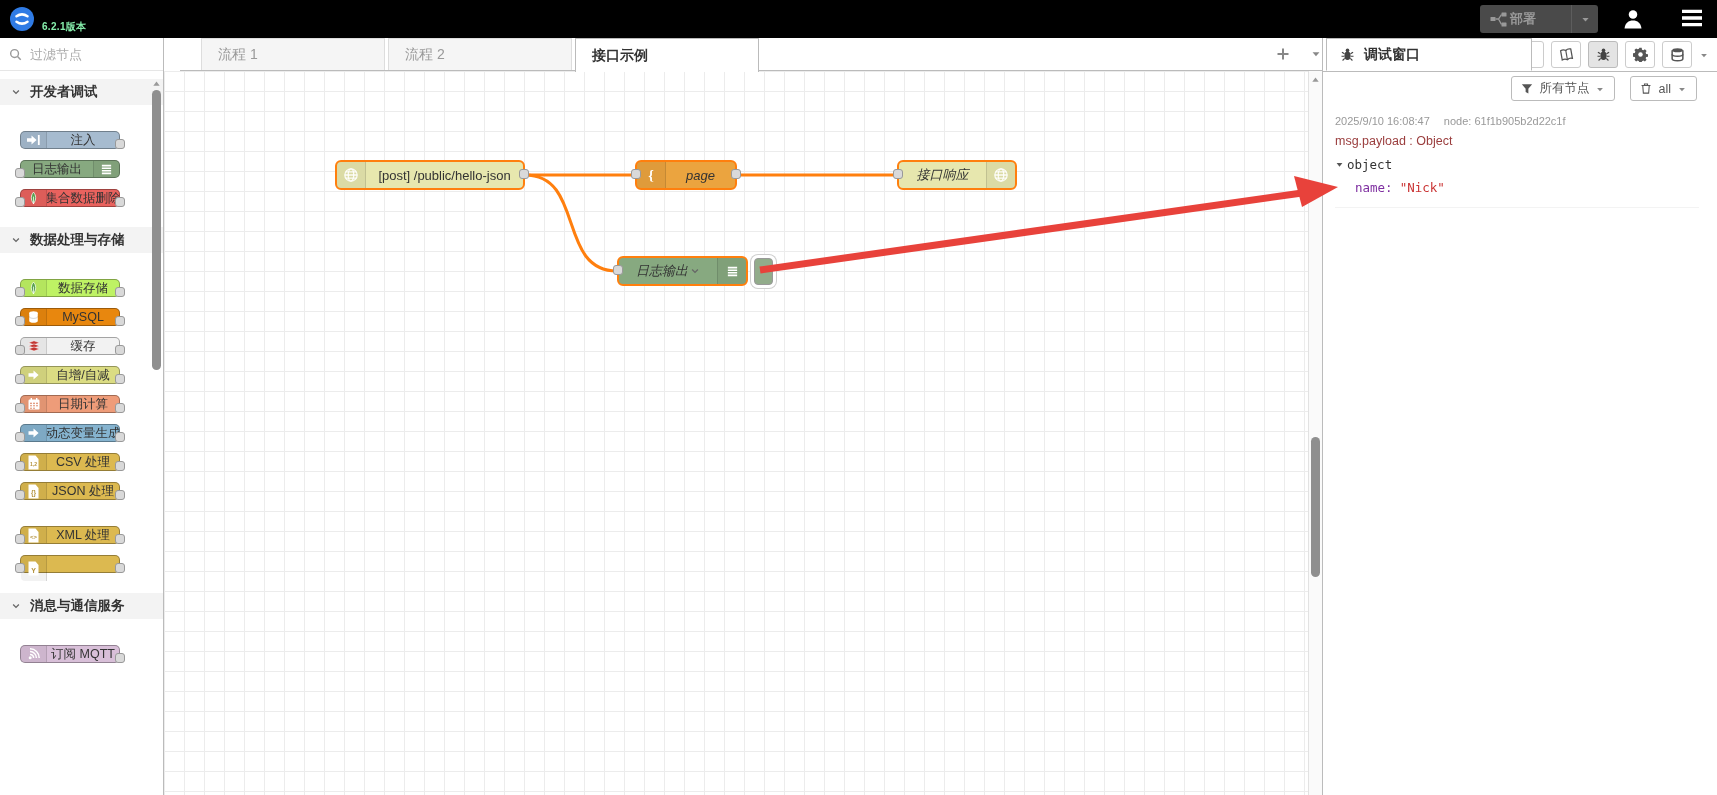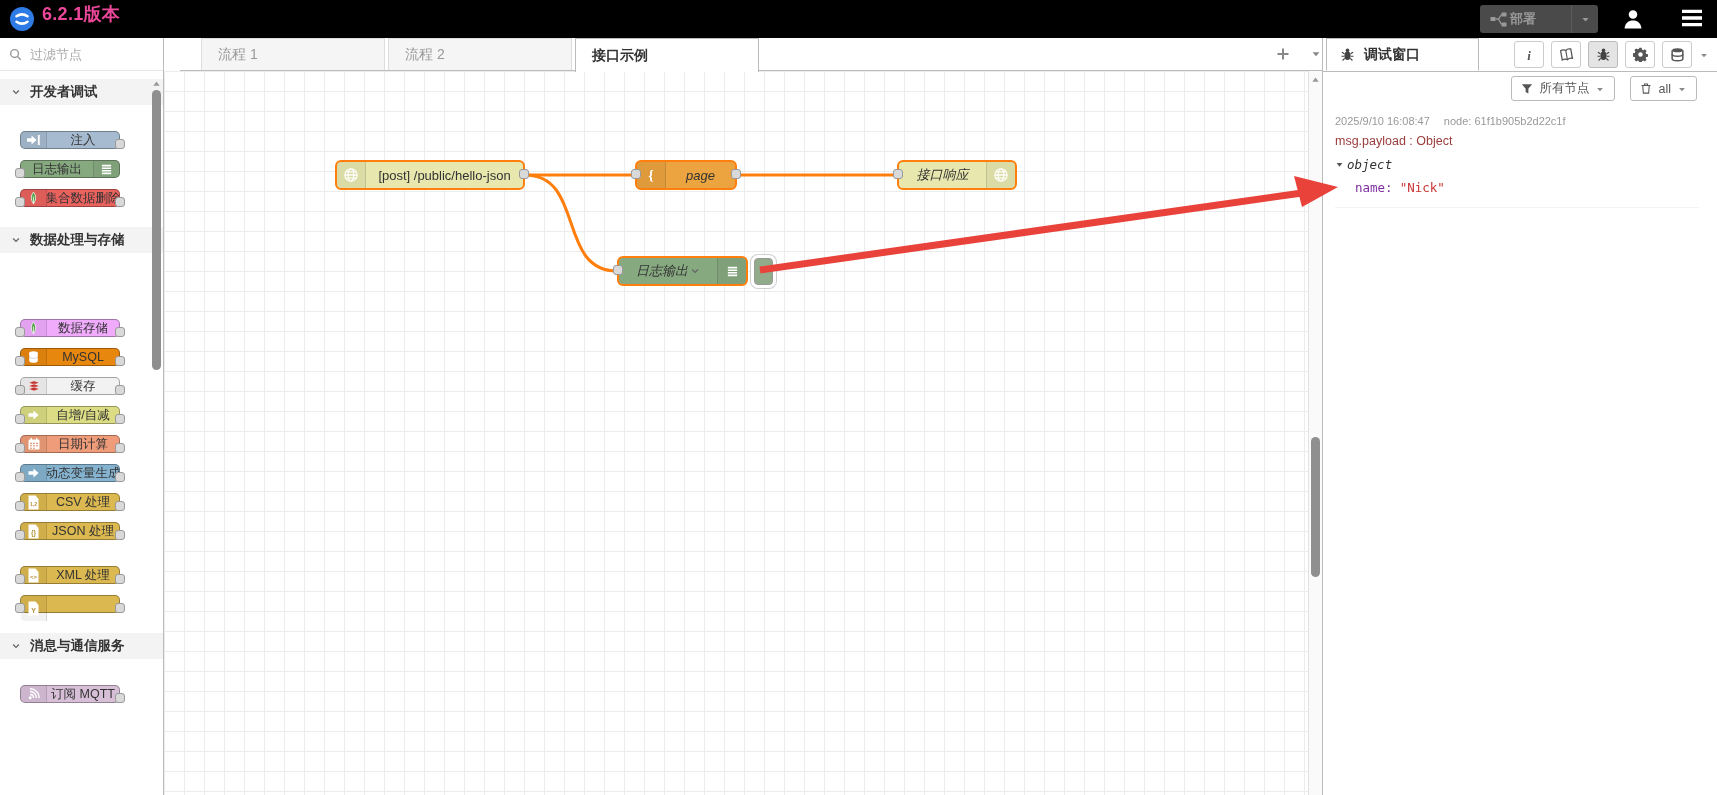--- a/index.html
+++ b/index.html
@@ -3,21 +3,21 @@
 <meta charset="utf-8">
 <style>
   html,body{margin:0;padding:0;background:#fff;overflow:hidden}
   #app{position:relative;width:1717px;height:795px;background:#fff;overflow:hidden;
        font-family:"Liberation Sans","DejaVu Sans",sans-serif;-webkit-font-smoothing:antialiased}
   .icon svg{display:block}
 
   
   #topbar{position:absolute;left:0;top:0;width:100%;height:38px;background:#000;z-index:40}
   .logo{position:absolute;left:10px;top:7px;width:24px;height:24px}
-  .app-title{position:absolute;left:42px;top:2px;color:#ec4899;font-size:18px;font-weight:bold;letter-spacing:.3px}
+  .app-title{position:absolute;left:42px;top:20px;color:#86efac;font-size:10px;font-weight:bold;letter-spacing:.3px}
   .deploy-btn{position:absolute;left:1480px;top:5px;width:118px;height:28px;background:#4a4a4a;border-radius:3px;
               display:flex;align-items:center;color:#999;font-size:13px;font-weight:bold;box-sizing:border-box;cursor:default}
   .deploy-main{display:flex;align-items:center;gap:3px;padding:0 10px;flex:1}
   .deploy-caret{width:26px;height:100%;border-left:1px solid #5d5d5d;display:flex;align-items:center;justify-content:center}
   .user-btn{position:absolute;left:1622px;top:8px;width:24px;height:22px}
   .menu-btn{position:absolute;left:1680px;top:8px;width:26px;height:22px}
 
   
   .palette{position:absolute;left:0;top:38px;width:164px;bottom:0;background:#fff;border-right:1px solid #bbb;box-sizing:border-box;z-index:10}
   .palette-search{height:33px;border-bottom:1px solid #e6e6e6;display:flex;align-items:center;gap:6px;padding:0 9px;box-sizing:border-box}
@@ -61,34 +61,34 @@
   .nsuffix{display:flex;align-items:center;margin-left:2px}
   .toggle{position:absolute;width:17px;height:25px;border:1px solid #999;border-radius:4px;background:#92ac8b;
           box-shadow:0 0 0 3px #fff,0 0 0 4px #cfcfcf;z-index:2;cursor:pointer}
   .canvas-scroll{position:absolute;right:0;top:0;bottom:0;width:14px;background:#fafafa;border-left:1px solid #e2e2e2;box-sizing:border-box}
   .canvas-scroll .scroll-up{margin:3px auto 0}
   .canvas-thumb{position:absolute;left:2px;width:9px;top:366px;height:140px;background:#8f8f8f;border-radius:5px;cursor:pointer}
 
   
   .debug{position:absolute;left:1322px;top:38px;right:0;bottom:0;background:#fff;border-left:1px solid #bbb;box-sizing:border-box;z-index:20}
   .debug-header{position:relative;height:33px;border-bottom:1px solid #bbb;background:#fff}
-  .debug-tab{position:absolute;left:3px;top:0;width:153px;height:33px;background:#fff;border:1px solid #bbb;border-bottom:1px solid #fff;
+  .debug-tab{position:absolute;left:3px;top:0;width:206px;height:33px;background:#fff;border:1px solid #bbb;border-bottom:1px solid #fff;
              box-sizing:border-box;display:flex;align-items:center;gap:9px;padding-left:13px;font-weight:bold;font-size:14px;color:#333;z-index:2;cursor:pointer}
   .debug-actions{position:absolute;right:8px;top:3px;display:flex;gap:7px;align-items:center}
   .dbtn{width:30px;height:27px;border:1px solid #ccc;border-radius:3px;background:#fff;display:flex;align-items:center;justify-content:center;cursor:pointer;box-sizing:border-box}
   .dbtn.active{background:#e4e4e4;border-color:#bbb}
   .debug-toolbar{height:33px;display:flex;justify-content:flex-end;align-items:center;gap:15px;padding-right:20px}
   .fbtn{height:25px;border:1px solid #bbb;border-radius:3px;background:#fff;display:flex;align-items:center;gap:6px;padding:0 9px;
         font-size:12.5px;color:#555;cursor:pointer;box-sizing:border-box}
   .debug-msgs{padding:10px 18px 0 12px}
   .msg{border-bottom:1px solid #f3f3f3;padding-bottom:10px}
   .msg-meta{color:#999;font-size:11px;display:flex;gap:14px}
   .msg-path{color:#9a3d3d;margin-top:7px;font-size:12.5px}
   .msg-tree{margin-top:9px;font-family:"DejaVu Sans Mono",monospace;font-size:12.5px;color:#333;display:flex;align-items:center;gap:3px}
-  .tree-root{font-style:italic}
+  .tree-root{}
   .msg-entry{margin:8px 0 2px 20px;font-family:"DejaVu Sans Mono",monospace;font-size:12.5px}
   .k{color:#7e2ea0}
   .v{color:#ca3333;margin-left:7px}
 
   
   #annotation{position:absolute;left:0;top:0;width:1717px;height:795px;z-index:60;pointer-events:none}
 </style>
 </head>
 <body>
 
@@ -198,21 +198,21 @@
           <div class="pcat-header">
             <span class="icon">
               <svg width="10" height="10" viewBox="0 0 14 14">
                 <path d="M3 5l4 4 4-4" stroke="#666" stroke-width="1.8" fill="none"></path>
               </svg>
             </span>
             <span>数据处理与存储</span>
           </div>
           <div class="pcat-items">
             <div class="prow">
-              <div class="pnode" style="background: #f0abfc; margin-top: 40px;">
+              <div class="pnode" style="background: #bef264;">
                 <span class="port port-left"></span>
                 <span class="icon nicon side-left">
                   <svg width="13" height="14" viewBox="0 0 14 14">
                     <path d="M7 .7c2.9 3.3 3.3 7.8 0 12.6C3.7 8.5 4.1 4 7 .7z" fill="#58a14e" stroke="#fff" stroke-width=".8"></path>
                     <path d="M7 5.5v8" stroke="#fff" stroke-width=".8"></path>
                   </svg>
                 </span>
                 <span class="nlabel">数据存储</span>
                 <span class="port port-right"></span>
               </div>

